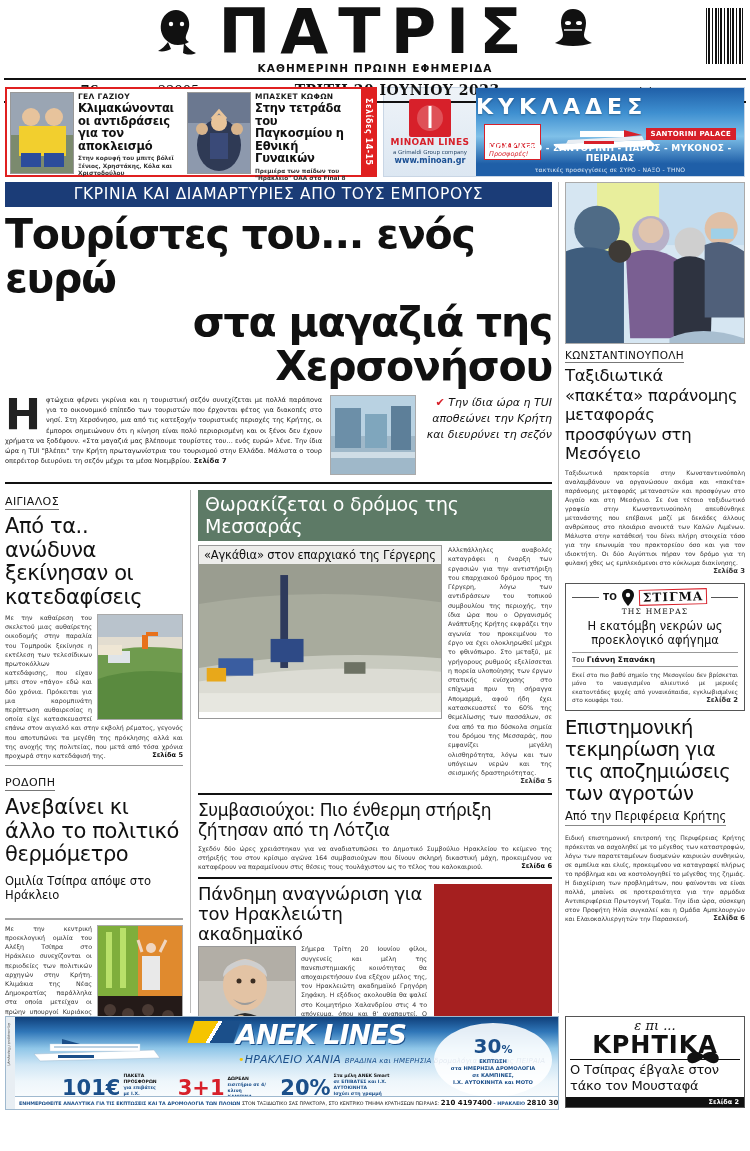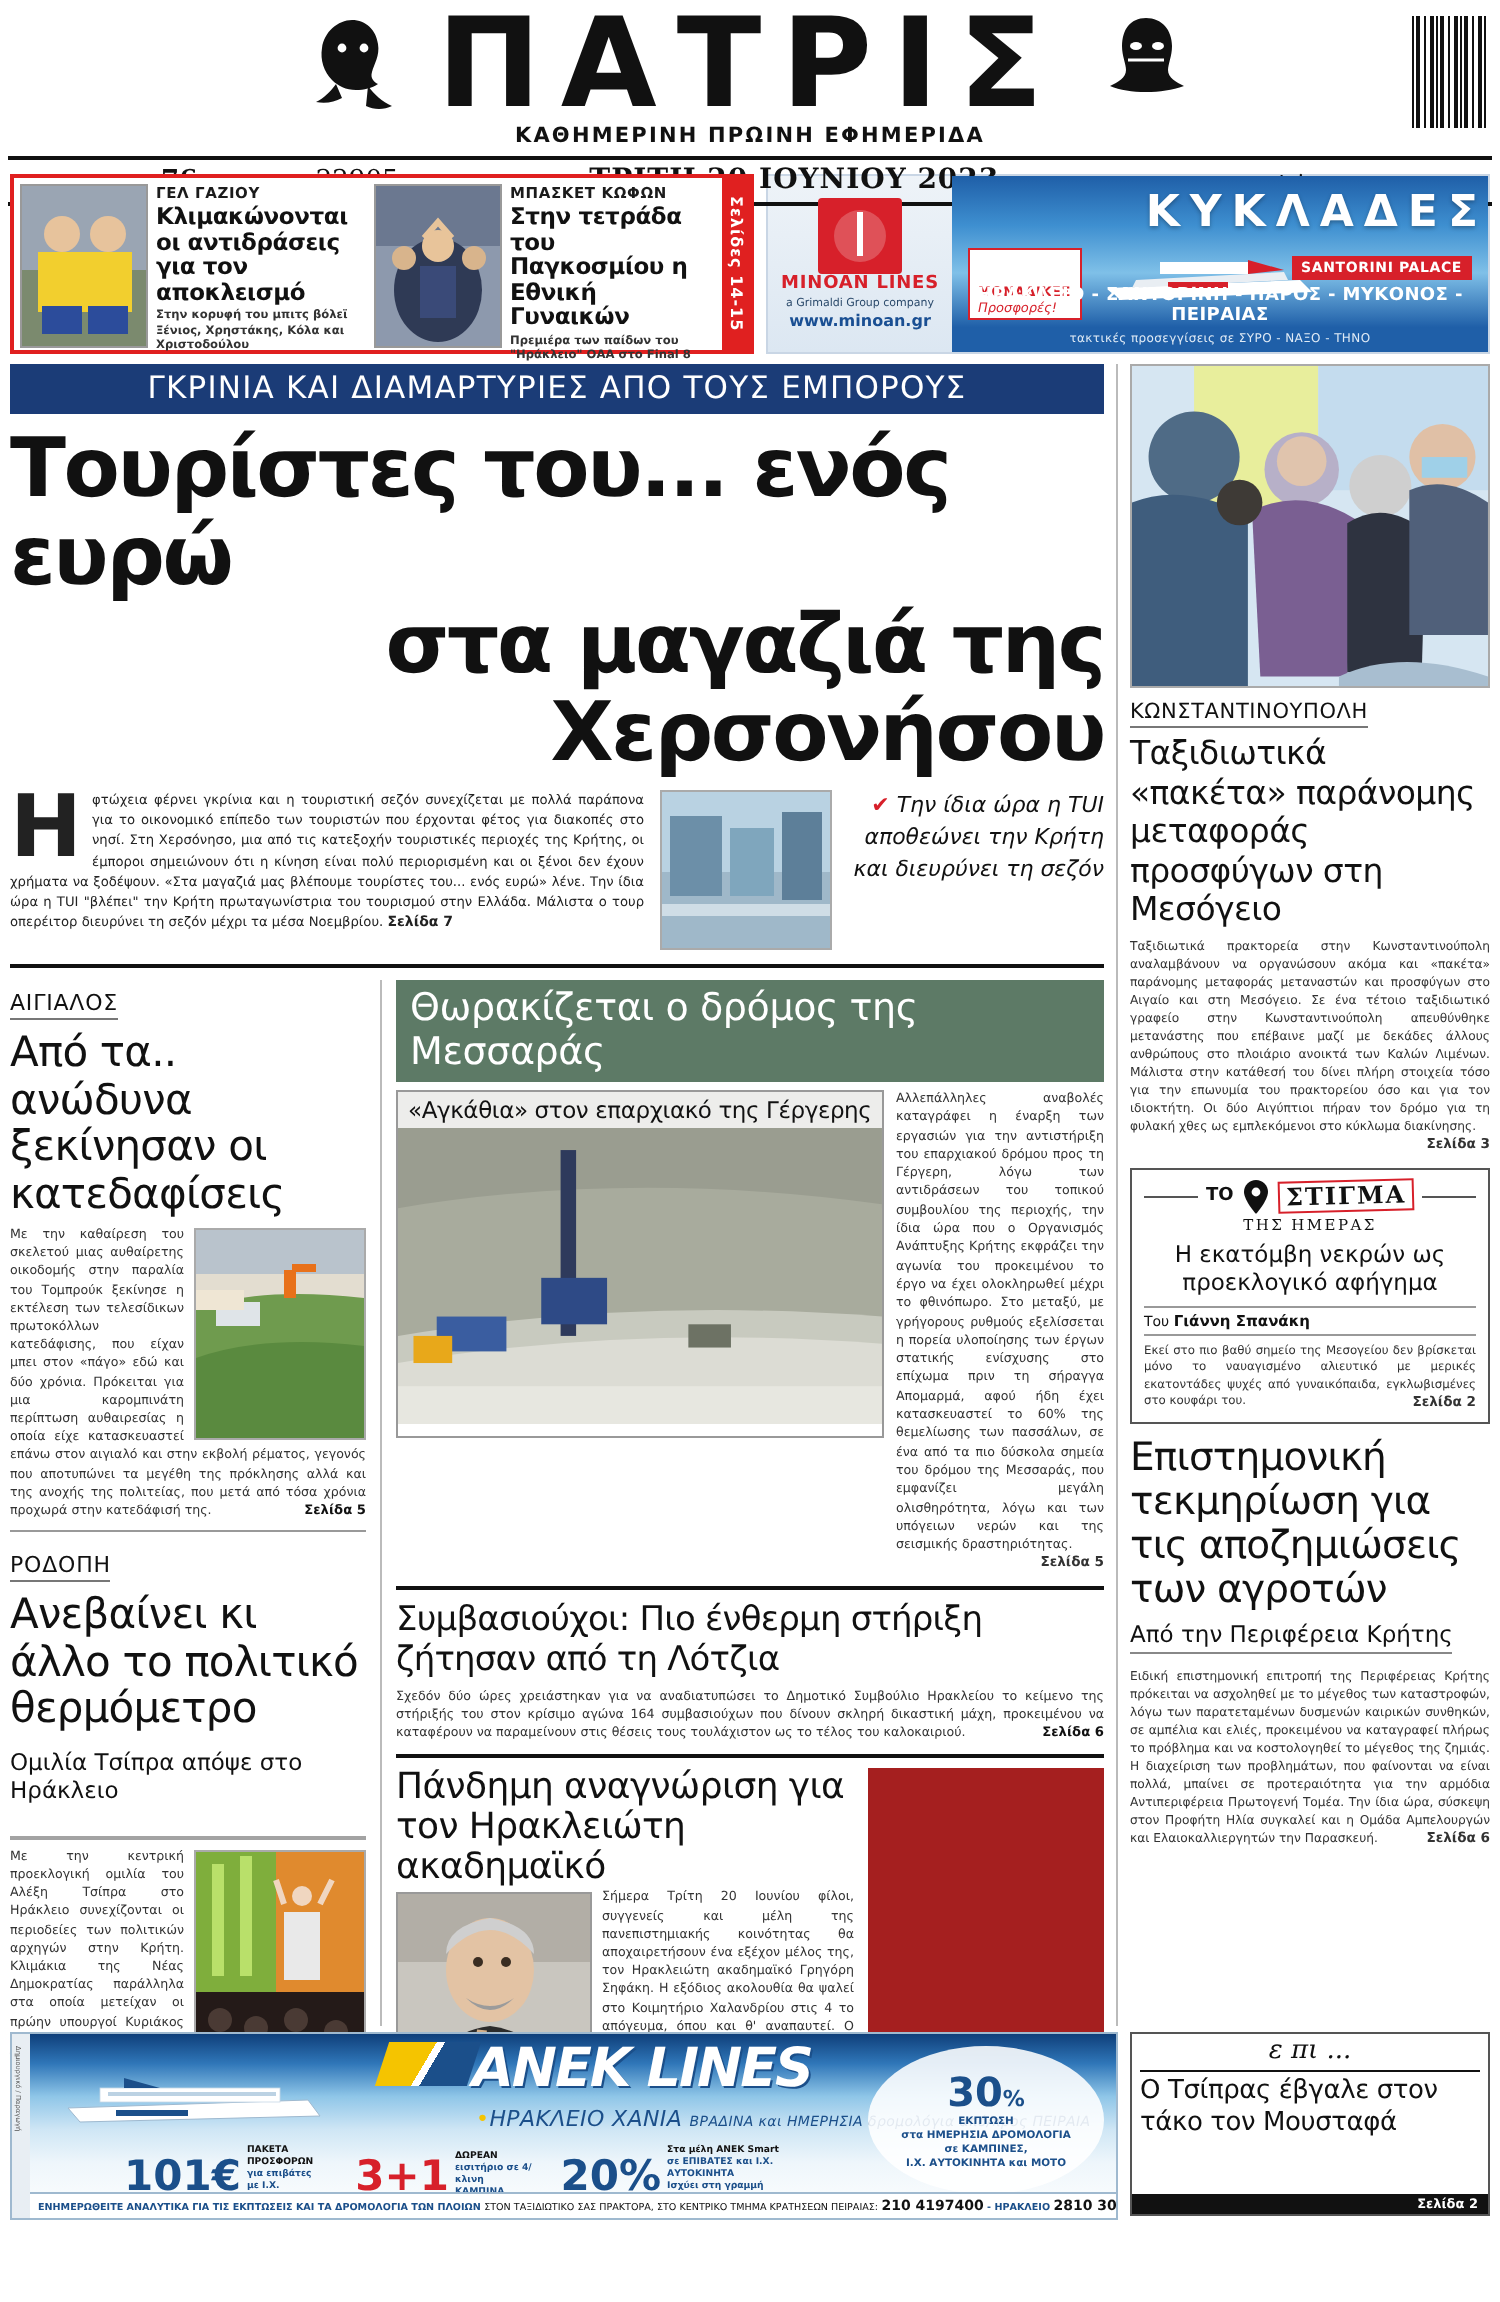--- a/index.html
+++ b/index.html
@@ -38,21 +38,21 @@
 
   .minoan{flex:1;display:flex;height:90px;box-sizing:border-box;border:1px solid #c9d6e5;overflow:hidden;}
   .mn-left{flex:0 0 92px;background:linear-gradient(180deg,#eef3f8,#dce7f2);display:flex;flex-direction:column;align-items:center;justify-content:center;gap:1px;}
   .mn-logo{width:42px;height:38px;background:#d7202a;position:relative;border-radius:2px;}
   .mn-logo:after{content:"";position:absolute;left:50%;top:50%;transform:translate(-50%,-50%);width:26px;height:26px;border-radius:50%;background:#fff;opacity:.22;}
   .mn-logo:before{content:"";position:absolute;left:50%;top:7px;transform:translateX(-50%);width:3px;height:22px;background:#fff;}
   .mn-name{font-size:9px;font-weight:bold;color:#d7202a;letter-spacing:.4px;line-height:9.5px;text-align:center;}
   .mn-tag{font-size:5.5px;color:#2b4a6b;}
   .mn-url{font-size:8px;font-weight:bold;color:#1a4f93;}
   .mn-right{flex:1;background:linear-gradient(180deg,#1f5fa8 0%,#3e8fd0 28%,#7fc0e8 55%,#1f5fa8 86%);position:relative;}
-  .mn-kyk{position:absolute;top:6px;left:15px;right:0;text-align:right;color:#fff;font-size:22px;font-weight:bold;letter-spacing:5px;text-shadow:0 1px 2px rgba(0,0,0,.3);}
+  .mn-kyk{position:absolute;top:6px;left:0;right:0;text-align:left;color:#fff;font-size:22px;font-weight:bold;letter-spacing:5px;text-shadow:0 1px 2px rgba(0,0,0,.3);}
   .mn-badge{position:absolute;left:8px;top:36px;background:#fff;border:1px solid #d7202a;padding:1px 4px;}
   .mn-badge b{display:block;font-size:6.5px;color:#d7202a;letter-spacing:.3px;margin-top:16px;}
   .mn-badge i{display:block;font-size:6.5px;color:#d7202a;font-style:italic;}
   .mn-sp{position:absolute;right:8px;top:40px;background:#d7202a;color:#fff;font-size:7px;font-weight:bold;padding:2px 5px;letter-spacing:.3px;}
   .mn-ship{position:absolute;left:48%;top:38px;transform:translateX(-50%);width:110px;height:26px;}
   .mn-ports{position:absolute;bottom:13px;left:0;right:0;text-align:center;color:#fff;font-size:9px;font-weight:bold;letter-spacing:.2px;}
   .mn-ports2{position:absolute;bottom:3px;left:0;right:0;text-align:center;color:#dfeaf5;font-size:6px;letter-spacing:.2px;}
 
   
   .body-grid{display:flex;padding:4px 5px 0 5px;gap:6px;height:835px;box-sizing:border-box;}
@@ -570,19 +570,27 @@
         <span class="big">210 4197400</span>
         <span>- ΗΡΑΚΛΕΙΟ</span>
         <span class="big">2810 308000</span>
         
         
       </div>
     </div>
 
     <div class="kritika">
       <div class="kr-epi">ε πι ...</div>
+      <div class="kr-word">
+        <span>ΚΡΗΤΙΚΑ</span>
+        <span class="kr-mous">
+          <svg width="34" height="13" viewBox="0 0 34 13">
+              <path d="M17 3c3-3 8-4 12-2 5 2 5 9 0 10-4 1-8-2-12-5-4 3-8 6-12 5-5-1-5-8 0-10 4-2 9-1 12 2z" fill="#111"></path>
+            </svg>
+        </span>
+      </div>
       <div class="kr-rule"></div>
       <div class="kr-head">Ο Τσίπρας έβγαλε στον τάκο τον Μουσταφά</div>
       <div class="kr-pg">Σελίδα 2</div>
     </div>
   </div>
 
 </div>
 
 </body></html>

